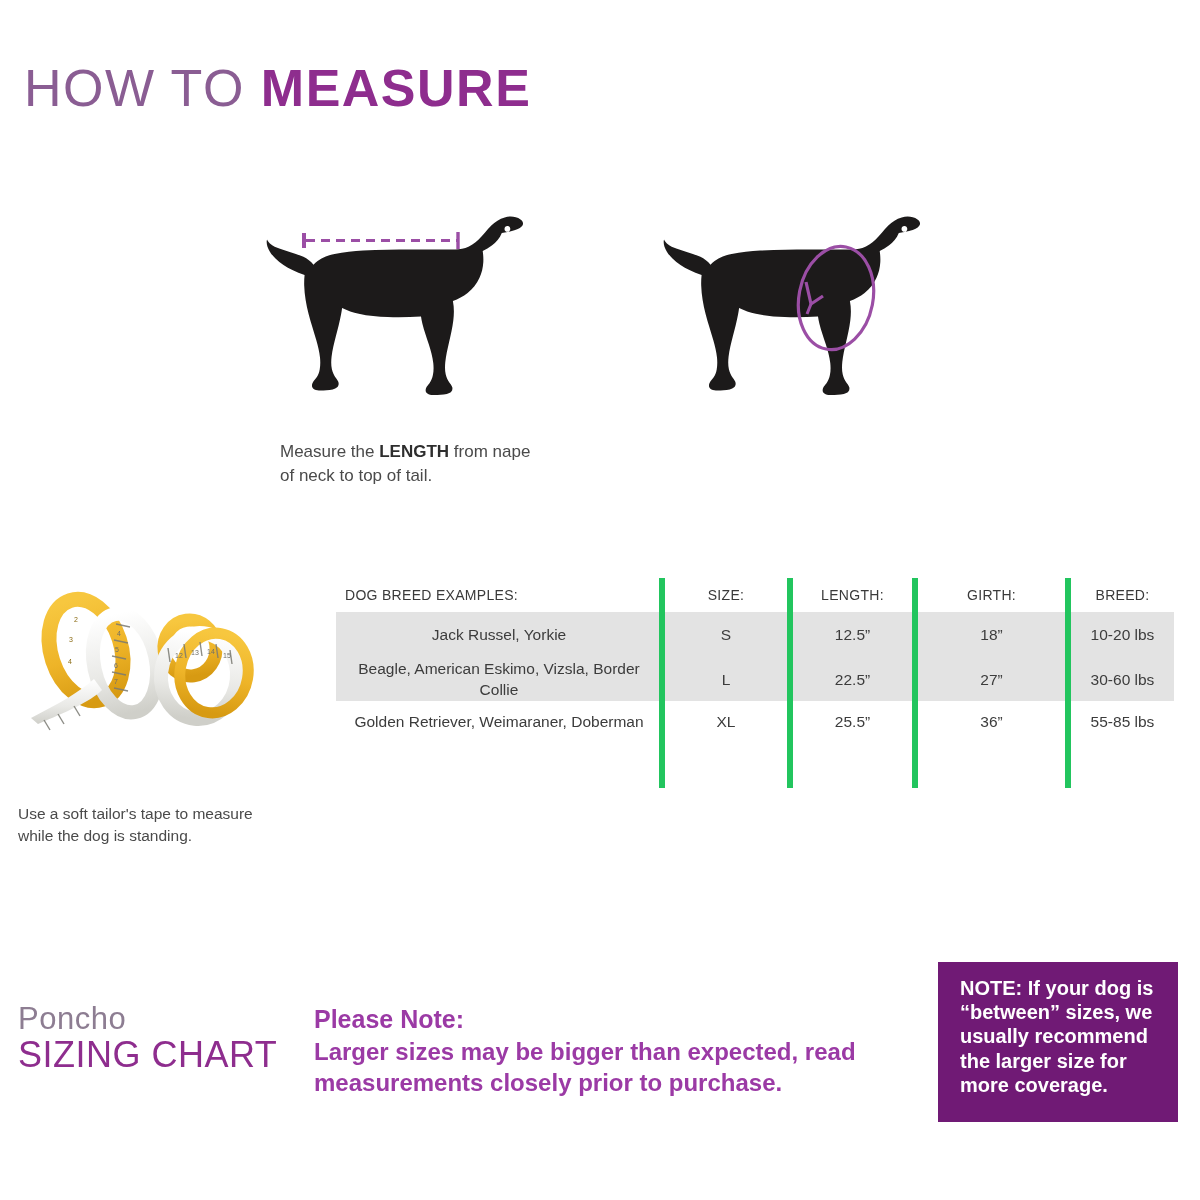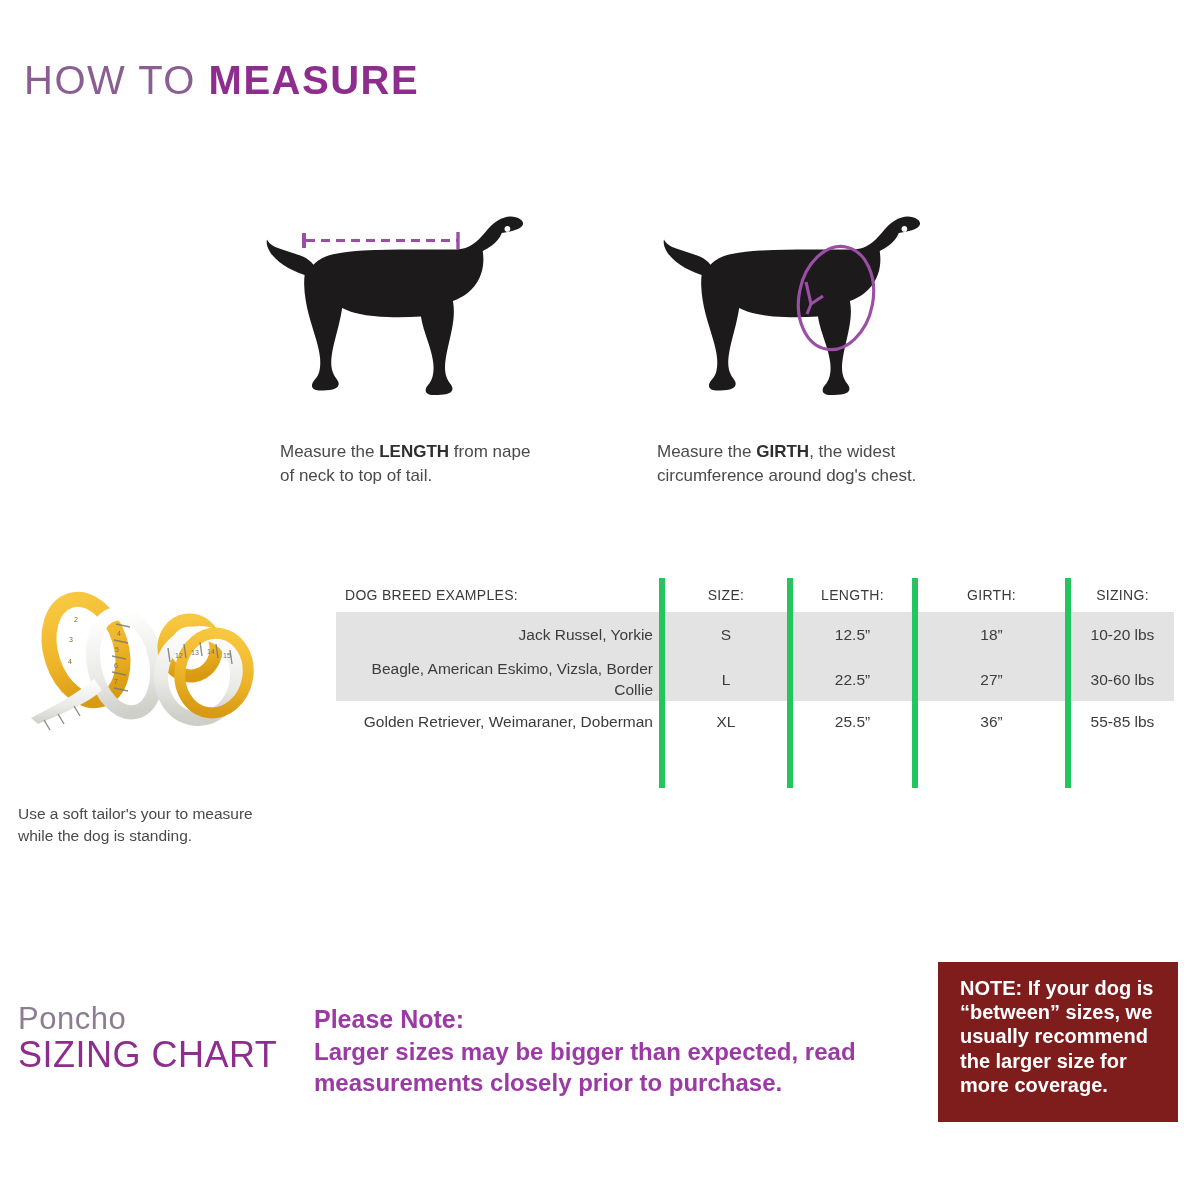--- a/index.html
+++ b/index.html
@@ -21,21 +21,21 @@
     width: 1200px;
     height: 1200px;
     background: #fff;
   }
 
   
   #page-title {
     position: absolute;
     left: 24px;
     top: 58px;
-    font-size: 40px;
+    font-size: 52px;
     letter-spacing: 1.5px;
     white-space: nowrap;
   }
   #page-title .light {
     font-weight: 400;
     color: #8a5d93;
   }
   #page-title .bold {
     font-weight: 700;
     color: #8e2d8e;
@@ -118,21 +118,21 @@
   #sizing-table th.breed-head {
     text-align: left;
     padding-left: 9px;
   }
   #sizing-table td {
     font-size: 15.5px;
     text-align: center;
     line-height: 1.38;
   }
   #sizing-table td.breed {
-    text-align: right;
+    text-align: center;
     padding-left: 9px;
     padding-right: 6px;
   }
   #sizing-table tbody tr { height: 46px; }
   #sizing-table tbody tr.tall { height: 41px; }
   #sizing-table tbody tr.shaded td { background: #e3e3e3; }
 
   
   #sizing-table th.sep,
   #sizing-table td.sep {
@@ -181,21 +181,21 @@
     color: #9b3aa5;
     line-height: 1.3;
   }
 
   #note-box {
     position: absolute;
     left: 938px;
     top: 962px;
     width: 240px;
     height: 160px;
-    background: #7f1d1d;
+    background: #701a75;
     box-sizing: border-box;
     padding: 14px 12px 0 22px;
   }
   #note-box-text {
     color: #ffffff;
     font-size: 20px;
     font-weight: 700;
     line-height: 1.21;
   }
 </style>
@@ -278,23 +278,20 @@
           C252.3,44.5,251,45.8,249.4,45.8z"></path>
       </svg>
       <svg width="280" height="248" viewBox="0 0 280 248" style="position:absolute;left:0;top:0;" xmlns="http://www.w3.org/2000/svg">
         <g>
           <ellipse cx="181" cy="112" rx="37" ry="52" transform="rotate(11 181 112)" fill="none" stroke="#9b4ea5" stroke-width="3.2"></ellipse>
           <path d="M151,96 L156,118 L168,110" fill="none" stroke="#9b4ea5" stroke-width="3.2"></path>
           <path d="M156,118 L152,128" fill="none" stroke="#9b4ea5" stroke-width="3"></path>
         </g>
       </svg>
     </div>
-    <div class="diagram-caption">
-      <span>Measure the </span><b>GIRTH</b><span>, the widest circumference around dog's chest.</span>
-    </div>
   </div>
 
   <div id="tape-block">
     <svg id="tape-art" viewBox="0 0 270 215" xmlns="http://www.w3.org/2000/svg">
       <defs>
         <linearGradient id="gy" x1="0" y1="0" x2="0" y2="1">
           <stop offset="0%" stop-color="#f7c73f"></stop>
           <stop offset="55%" stop-color="#eeb428"></stop>
           <stop offset="100%" stop-color="#d79a12"></stop>
         </linearGradient>
@@ -341,38 +338,38 @@
         <text x="173" y="77">13</text>
         <text x="189" y="76">14</text>
         <text x="205" y="80">15</text>
       </g>
       <g fill="#8a6a12" font-size="7" font-family="'Liberation Sans', sans-serif">
         <text x="56" y="44">2</text>
         <text x="51" y="64">3</text>
         <text x="50" y="86">4</text>
       </g>
     </svg>
-    <div id="tape-caption">Use a soft tailor's your to measure while the dog is standing.</div>
+    <div id="tape-caption">Use a soft tailor's tape to measure while the dog is standing.</div>
   </div>
 
   <table id="sizing-table">
     <colgroup>
       <col class="c-breed">
         <col class="c-size">
         <col class="c-length">
         <col class="c-girth">
         <col class="c-weight">
     </colgroup>
     <thead>
       <tr>
         <th class="breed-head">DOG BREED EXAMPLES:</th>
         <th class="sep">SIZE:</th>
         <th class="sep">LENGTH:</th>
         <th class="sep">GIRTH:</th>
-        <th class="sep">SIZING:</th>
+        <th class="sep">BREED:</th>
       </tr>
     </thead>
     <tbody>
       <tr class="shaded">
         <td class="breed">Jack Russel, Yorkie</td>
         <td class="sep">S</td>
         <td class="sep">12.5”</td>
         <td class="sep">18”</td>
         <td class="sep">10-20 lbs</td>
       </tr>

